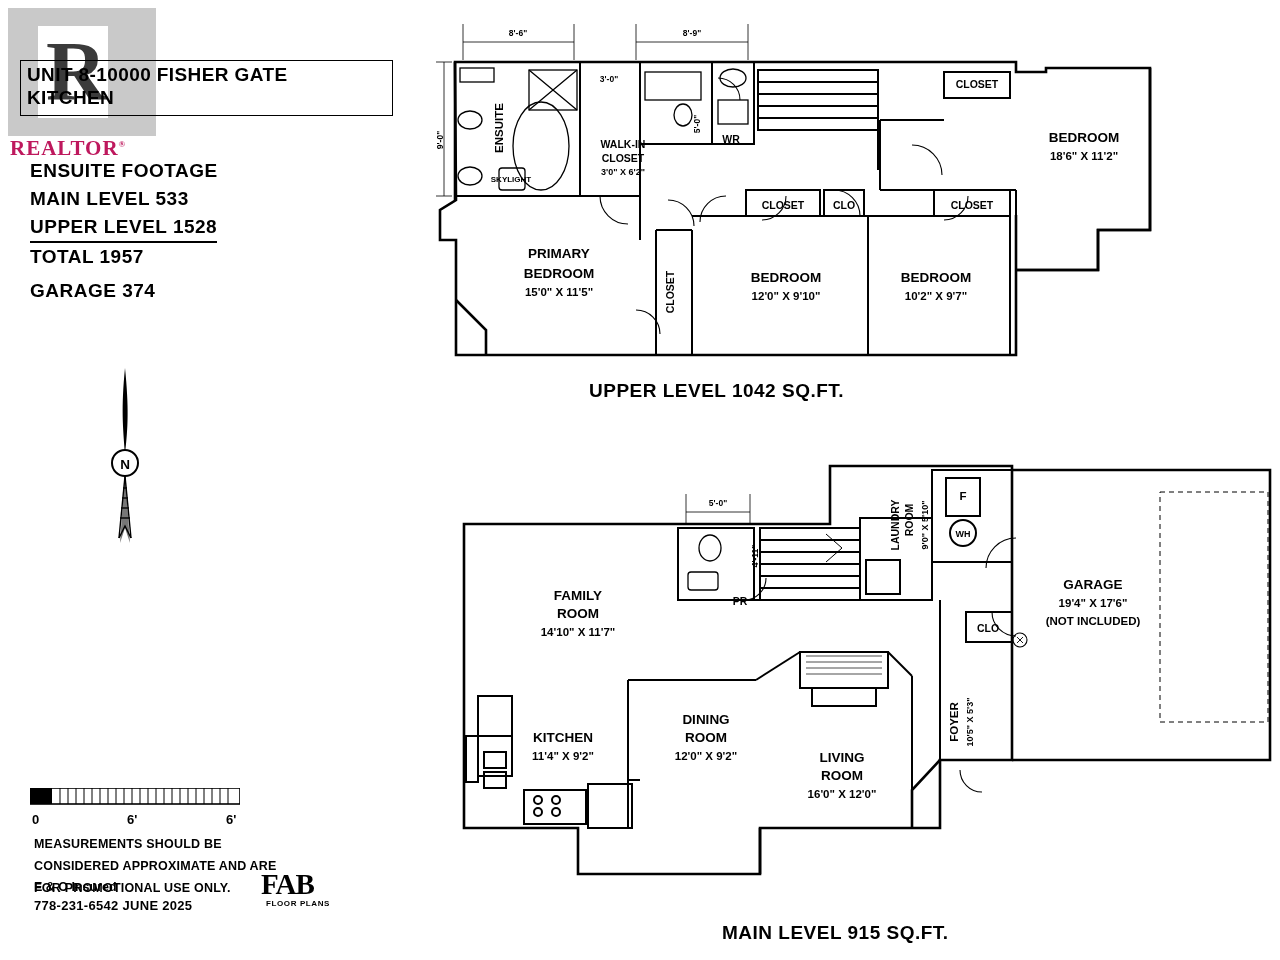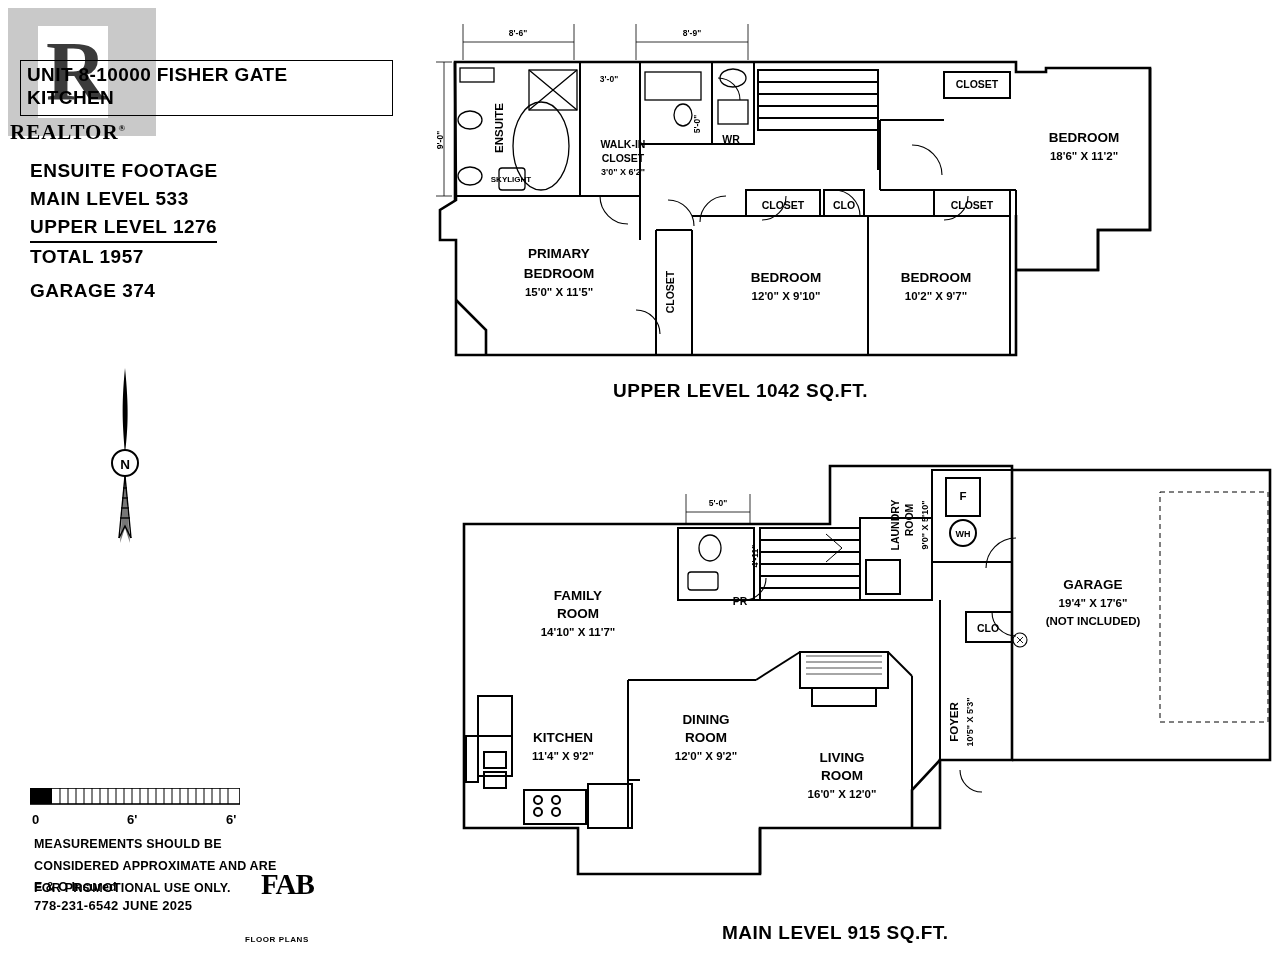--- a/index.html
+++ b/index.html
@@ -23,23 +23,23 @@
   #watermark .wm-inner{
     position:absolute;left:30px;top:18px;width:70px;height:92px;
     background:#ffffff;
   }
   #watermark .wm-R{
     position:absolute;left:38px;top:24px;
     font-family:"Liberation Serif",serif;
     font-size:84px;font-weight:bold;color:#3b3b3b;line-height:80px;
   }
   #watermark .wm-text{
-    position:absolute;left:2px;top:112px;
+    position:absolute;left:2px;top:128px;
     font-family:"Liberation Serif",serif;
-    font-size:21px;font-weight:bold;letter-spacing:1px;color:#000000;
+    font-size:21px;font-weight:bold;letter-spacing:1px;color:#be185d;
   }
   #watermark .wm-text sup{font-size:9px;}
 
   
   #title-block{
     left:20px;top:60px;width:345px;height:54px;
     border:1.6px solid #000;
     padding-left:26px;
   }
   #title-block .t1{
@@ -72,29 +72,29 @@
   #eo{left:34px;top:880px;font-size:12.5px;font-weight:bold;}
   #phone{left:34px;top:898px;font-size:13px;font-weight:bold;letter-spacing:.3px;}
 
   
   #fab{left:245px;top:868px;width:85px;height:46px;}
   #fab .fab-txt{
     position:absolute;left:0;top:0;width:85px;text-align:center;
     font-family:"Liberation Serif",serif;font-size:29px;font-weight:bold;letter-spacing:-1px;
   }
   #fab .fab-sub{
-    position:absolute;left:0;top:31px;width:85px;text-align:left;
-    font-size:8px;font-weight:bold;letter-spacing:.6px;margin-top:36px;
+    position:absolute;left:0;top:31px;width:85px;text-align:right;
+    font-size:8px;font-weight:bold;letter-spacing:.6px;
   }
 
   
   .plan-caption{
     font-size:19px;font-weight:bold;letter-spacing:.5px;
   }
-  #caption-upper{left:613px;top:380px;}
+  #caption-upper{left:589px;top:380px;}
   #caption-main{left:722px;top:922px;}
 
   
   #plans{left:0;top:0;}
 
   
   .rm{font-family:"Liberation Sans",sans-serif;font-weight:bold;text-anchor:middle;}
   .rm14{font-size:13.5px;}
   .rm12{font-size:11.5px;}
   .rm11{font-size:10.5px;}
@@ -112,21 +112,21 @@
   <div class="wm-text"><span>REALTOR</span><sup>®</sup></div>
 </div>
 
 <div class="abs" id="title-block">
   <div class="t1">UNIT 8-10000 FISHER GATE</div>
   <div class="t2">KITCHEN</div>
 </div>
 
 <div class="abs legend-line" id="sf-head">ENSUITE FOOTAGE</div>
 <div class="abs legend-line" id="sf-main">MAIN LEVEL 533</div>
-<div class="abs legend-line" id="sf-upper">UPPER LEVEL 1276</div>
+<div class="abs legend-line" id="sf-upper">UPPER LEVEL 1528</div>
 <div class="abs legend-line" id="sf-total">TOTAL 1957</div>
 <div class="abs legend-line" id="sf-garage">GARAGE 374</div>
 
 <div class="abs" id="compass">
   <svg width="60" height="175" viewBox="0 0 60 175">
     <path d="M30 0 C26 40 28 60 30 86 C33 60 34 40 30 0 Z" fill="#000"></path>
     <path d="M30 104 L25 175 L30 160 L35 175 Z" fill="#777"></path>
     <g stroke="#000" stroke-width="1.4" fill="none">
       <path d="M30 108 L24 170"></path>
         <path d="M30 108 L36 170"></path>

